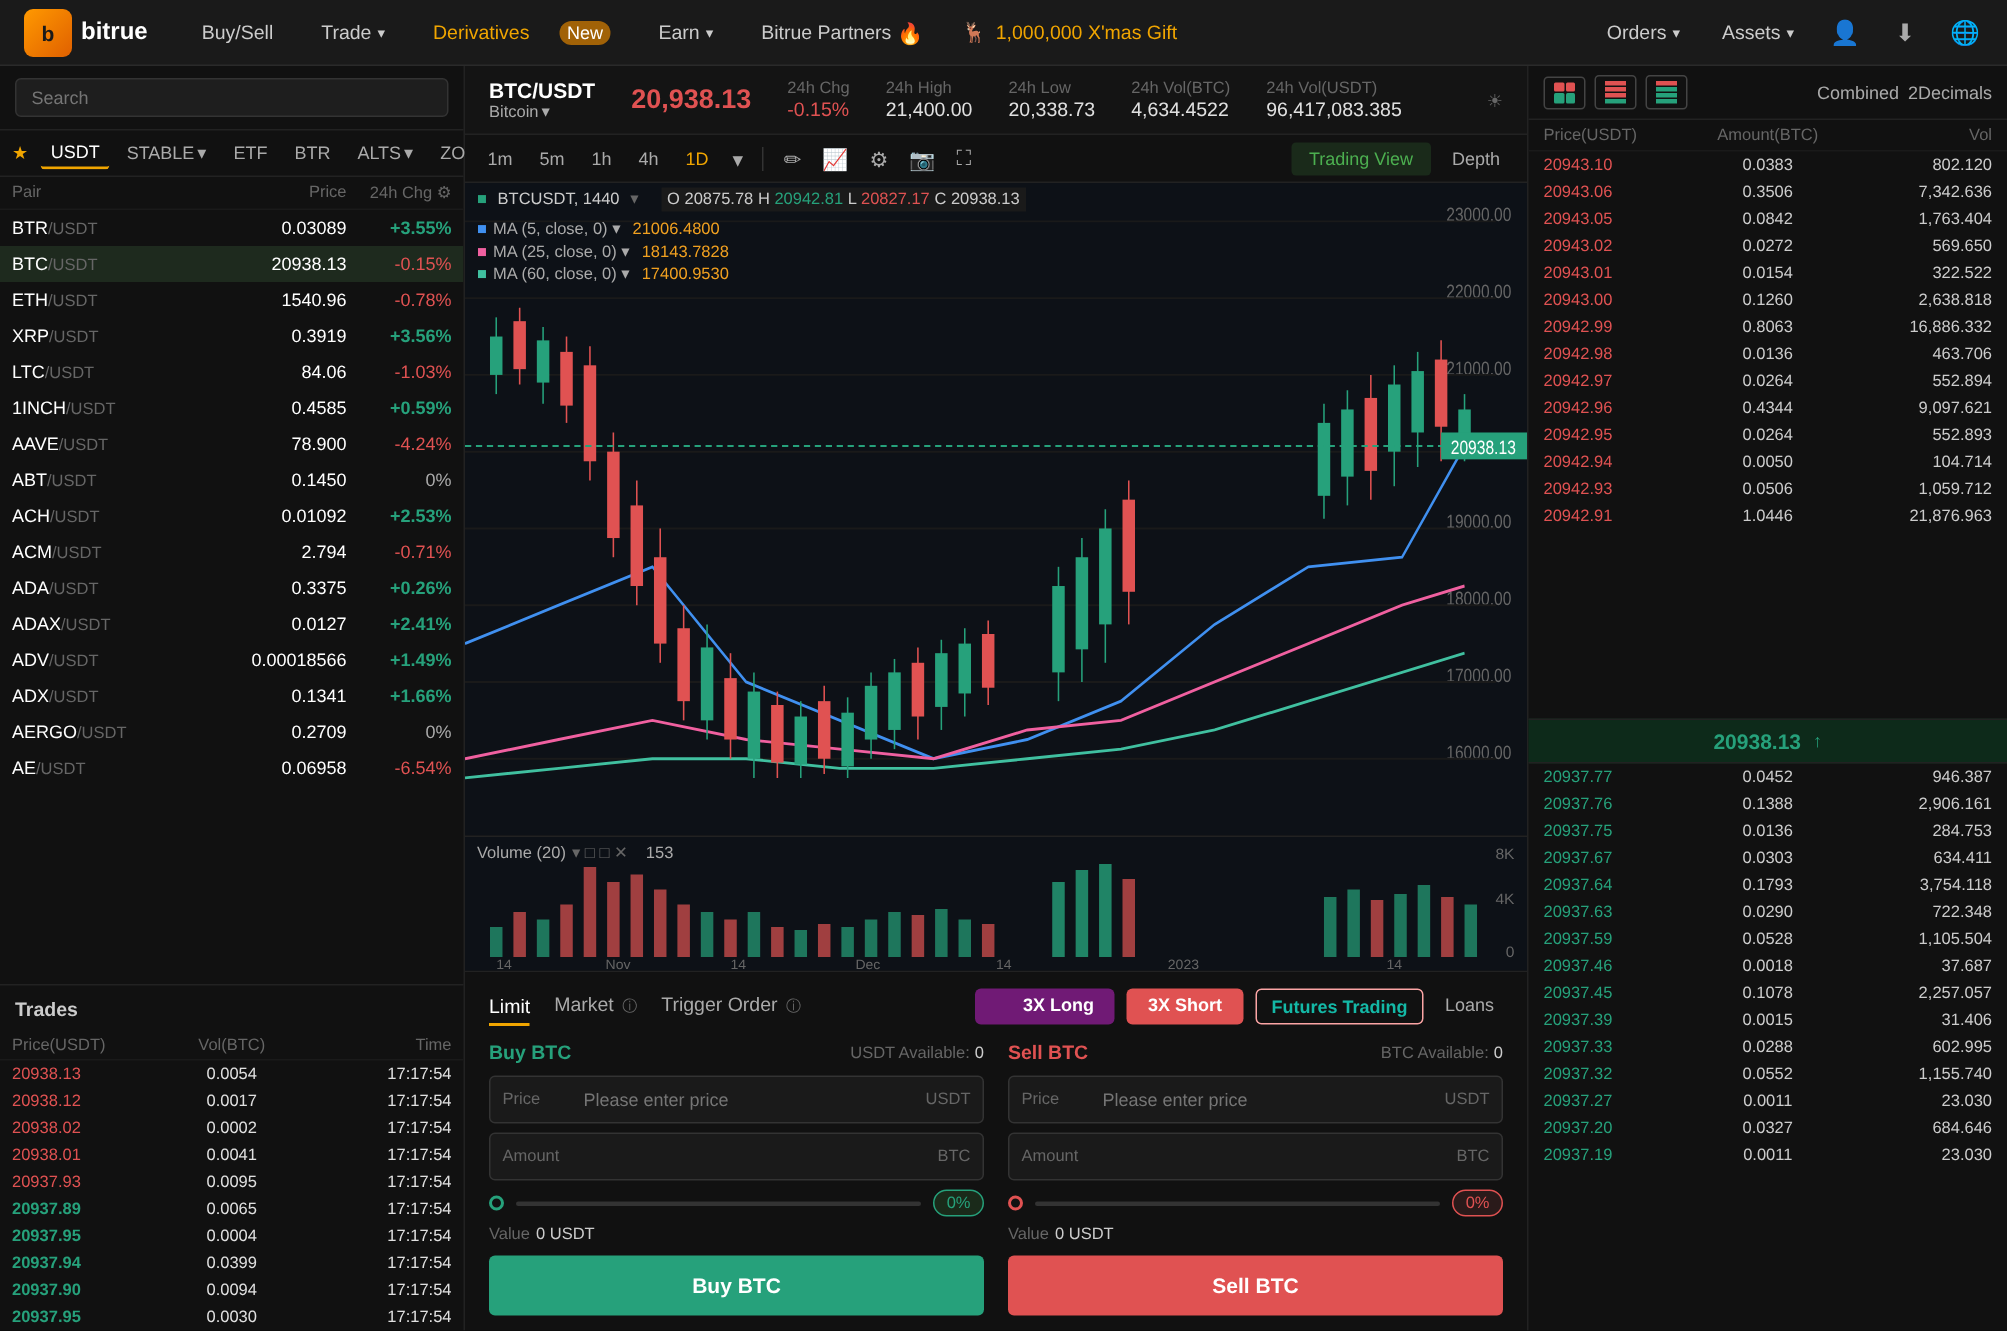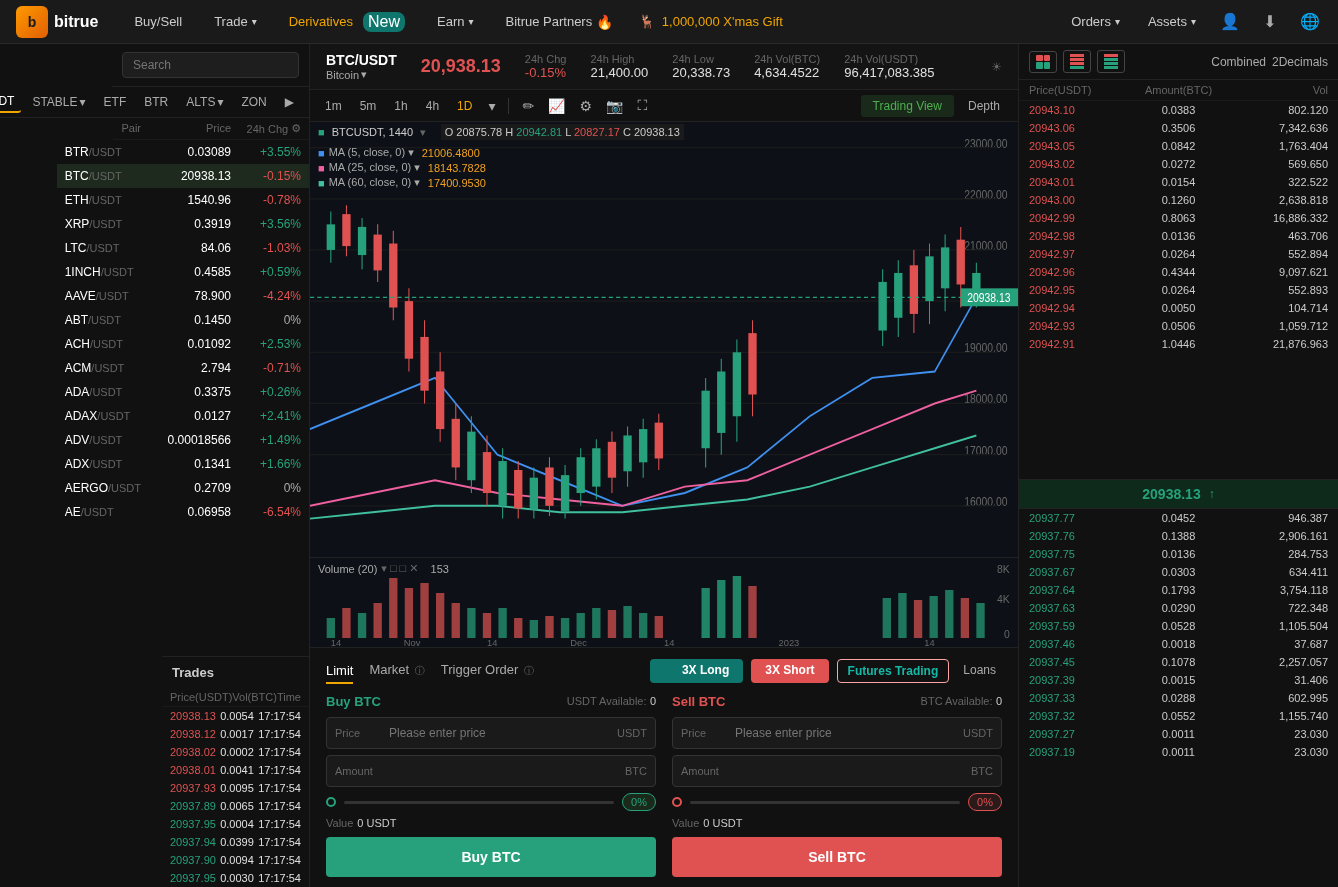--- a/index.html
+++ b/index.html
@@ -5,51 +5,51 @@
     * { margin: 0; padding: 0; box-sizing: border-box; }
     body { background: #0d0d0d; color: #e0e0e0; font-family: 'Arial', sans-serif; font-size: 12px; overflow: hidden; width: 1338px; height: 887px; }
 
     
     .header { background: #1a1a1a; height: 44px; display: flex; align-items: center; padding: 0 16px; gap: 20px; border-bottom: 1px solid #2a2a2a; }
     .logo { display: flex; align-items: center; gap: 6px; margin-right: 10px; }
     .logo-icon { width: 32px; height: 32px; background: linear-gradient(135deg, #f90, #e06000); border-radius: 6px; display: flex; align-items: center; justify-content: center; font-weight: bold; color: #1a1a1a; font-size: 14px; }
     .logo-text { color: #fff; font-size: 16px; font-weight: bold; }
     .nav-item { color: #ccc; cursor: pointer; font-size: 13px; padding: 4px 6px; display: flex; align-items: center; gap: 4px; }
     .nav-item.active { color: #f0a500; }
-    .nav-badge { background: #0f766e; color: #fff; font-size: 16px; padding: 1px 5px; border-radius: 8px; margin-left: 6px; }
+    .nav-badge { background: #a16207; color: #fff; font-size: 12px; padding: 1px 5px; border-radius: 8px; margin-left: 16px; }
     .nav-fire { font-size: 14px; }
     .nav-right { margin-left: auto; display: flex; align-items: center; gap: 16px; }
     .xmas-promo { display: flex; align-items: center; gap: 6px; color: #f0a500; font-size: 13px; }
     .header-icon { width: 24px; height: 24px; display: flex; align-items: center; justify-content: center; color: #aaa; cursor: pointer; font-size: 16px; }
 
     
     .main { display: flex; height: calc(887px - 44px); }
 
     
-    .left-panel { width: 310px; min-width: 310px; background: #111; border-right: 1px solid #222; display: flex; flex-direction: column; align-items: flex-end; }
+    .left-panel { width: 310px; min-width: 310px; background: #111; border-right: 1px solid #222; display: flex; flex-direction: column; }
     .search-bar { padding: 8px 10px; border-bottom: 1px solid #222; }
     .search-input { width: 100%; background: #1e1e1e; border: 1px solid #333; border-radius: 4px; padding: 5px 10px; color: #ccc; font-size: 12px; outline: none; }
     .tabs-row { display: flex; align-items: center; padding: 4px 8px; border-bottom: 1px solid #222; gap: 4px; }
     .tab-star { color: #f0a500; cursor: pointer; margin-right: 4px; }
     .tab-btn { color: #aaa; cursor: pointer; padding: 3px 7px; border-radius: 3px; font-size: 12px; }
     .tab-btn.active { color: #fff; border-bottom: 2px solid #f0a500; }
     .tab-btn.dropdown { display: flex; align-items: center; gap: 2px; }
     .col-headers { display: flex; padding: 4px 8px; color: #666; font-size: 11px; border-bottom: 1px solid #1a1a1a; }
     .col-pair { flex: 1; }
     .col-price { width: 90px; text-align: right; }
     .col-chg { width: 70px; text-align: right; display: flex; align-items: center; justify-content: flex-end; gap: 3px; }
     .coin-list { flex: 1; overflow-y: auto; }
     .coin-row { display: flex; align-items: center; padding: 5px 8px; cursor: pointer; }
     .coin-row.active { background: #1e2a1e; }
     .coin-name { flex: 1; font-size: 12px; }
     .coin-base { color: #fff; font-size: 12px; }
     .coin-quote { color: #666; font-size: 11px; }
     .coin-price { width: 90px; text-align: right; color: #fff; font-size: 12px; }
     .coin-chg { width: 70px; text-align: right; font-size: 12px; }
-    .up { color: #26a17b; }
+    .up { color: #26a17b; font-weight: bold; }
     .down { color: #e05252; }
     .zero { color: #aaa; }
     .trades-section { border-top: 1px solid #222; }
     .trades-header { padding: 8px 10px; font-size: 13px; color: #ccc; font-weight: bold; }
     .trades-cols { display: flex; padding: 3px 8px; color: #666; font-size: 11px; border-bottom: 1px solid #1a1a1a; }
     .t-price { flex: 1; }
     .t-vol { flex: 1; text-align: center; }
     .t-time { flex: 1; text-align: right; }
     .trade-row { display: flex; padding: 3px 8px; font-size: 11px; }
     .trade-row .t-price { color: #e05252; }
@@ -84,21 +84,21 @@
     .volume-section { height: 100px; background: #0d1117; border-top: 1px solid #222; position: relative; }
     .vol-label { position: absolute; left: 8px; top: 4px; color: #aaa; font-size: 11px; display: flex; align-items: center; gap: 4px; }
 
     
     .trade-form { background: #111; border-top: 1px solid #222; padding: 10px 16px; }
     .order-tabs { display: flex; align-items: center; gap: 16px; margin-bottom: 10px; flex-wrap: wrap; }
     .order-tab { color: #aaa; cursor: pointer; padding: 4px 0; font-size: 13px; border-bottom: 2px solid transparent; }
     .order-tab.active { color: #fff; border-bottom: 2px solid #f0a500; }
     .leverage-btns { display: flex; gap: 8px; margin-left: auto; }
     .lev-btn { padding: 4px 14px; border-radius: 4px; cursor: pointer; font-size: 12px; font-weight: bold; }
-    .lev-long { background: #0f766e; color: #fff; padding-left: 32px; }
+    .lev-long { background: #701a75; color: #fff; padding-left: 32px; }
     .lev-short { background: #e05252; color: #fff; }
     .futures-btn { background: transparent; border: 1px solid #fca5a5; color: #14b8a6; padding: 4px 10px; border-radius: 4px; font-size: 12px; cursor: pointer; font-weight: bold; }
     .loans-btn { color: #aaa; font-size: 12px; cursor: pointer; padding: 4px 6px; }
     .order-forms { display: flex; gap: 16px; }
     .order-form { flex: 1; }
     .form-header { display: flex; justify-content: space-between; margin-bottom: 8px; }
     .buy-label { color: #26a17b; font-size: 13px; font-weight: bold; }
     .sell-label { color: #e05252; font-size: 13px; font-weight: bold; }
     .avail-label { color: #666; font-size: 11px; }
     .avail-val { color: #ccc; font-size: 11px; }
@@ -872,19 +872,24 @@
     <span class="ob-price">20937.32</span>
     <span class="ob-amount">0.0552</span>
     <span class="ob-vol">1,155.740</span>
   </div>
         <div class="ob-row bid">
     <span class="ob-price">20937.27</span>
     <span class="ob-amount">0.0011</span>
     <span class="ob-vol">23.030</span>
   </div>
         <div class="ob-row bid">
+    <span class="ob-price">20937.20</span>
+    <span class="ob-amount">0.0327</span>
+    <span class="ob-vol">684.646</span>
+  </div>
+        <div class="ob-row bid">
     <span class="ob-price">20937.19</span>
     <span class="ob-amount">0.0011</span>
     <span class="ob-vol">23.030</span>
   </div>
       </div>
   </div>
 </div>
 
 </body></html>

